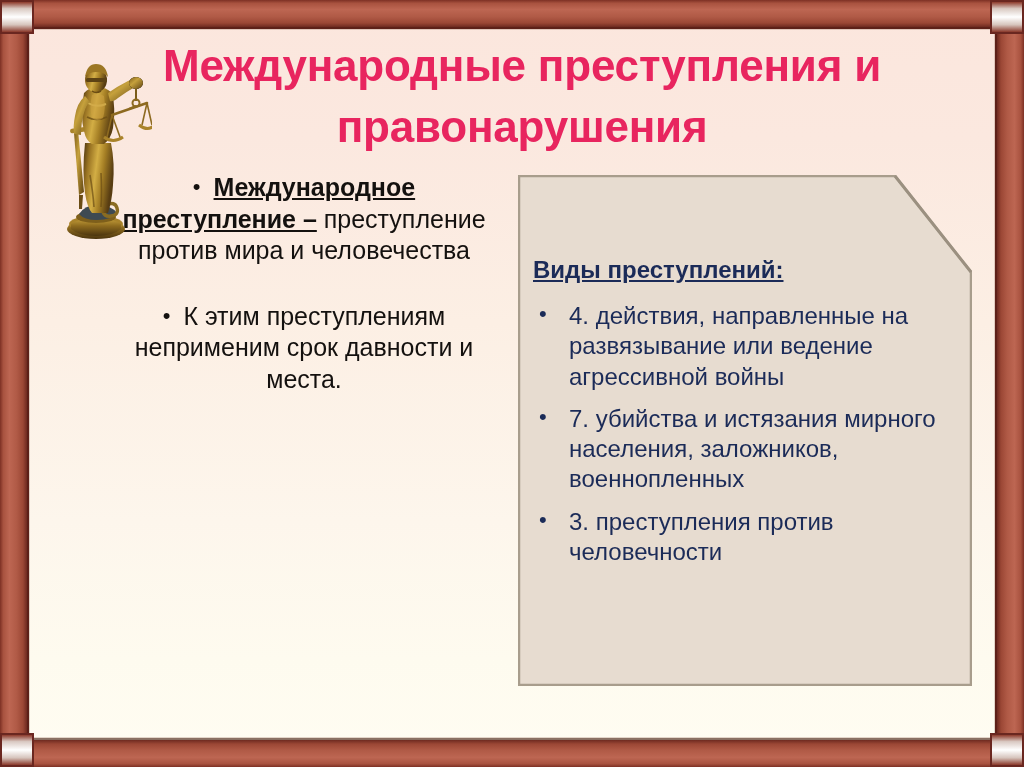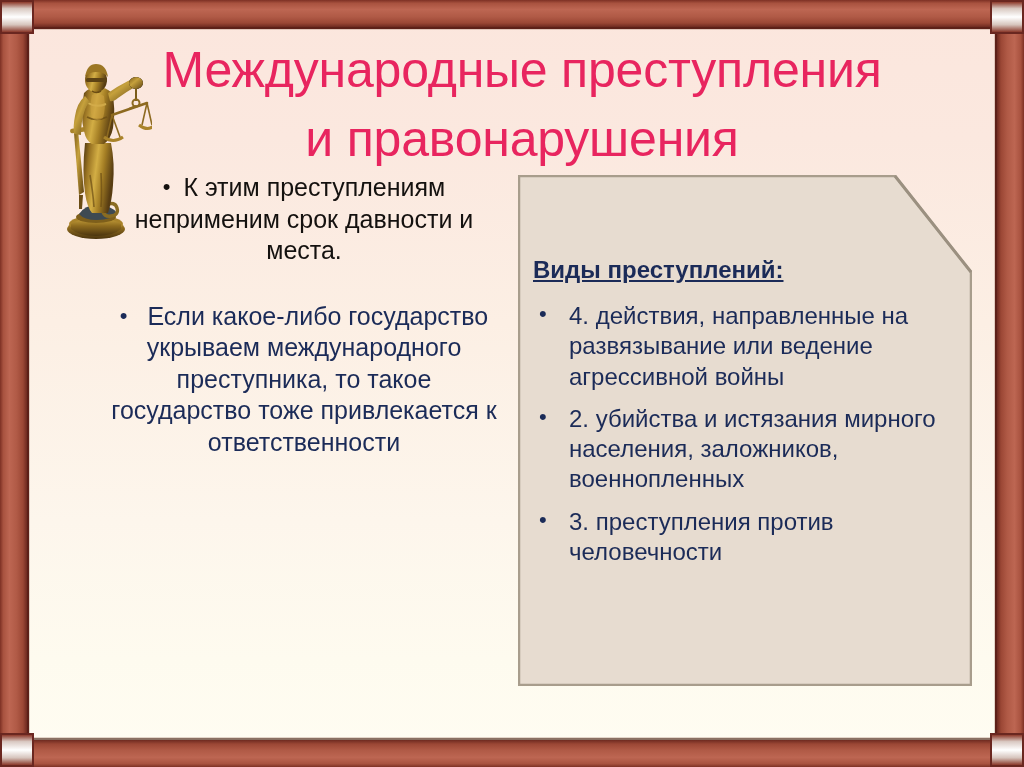--- a/index.html
+++ b/index.html
@@ -78,22 +78,22 @@
   }
 
   
   #title {
     position: absolute;
     left: 152px;
     top: 36px;
     width: 740px;
     z-index: 4;
     text-align: center;
-    font-size: 50px;
-    font-weight: normal;
+    font-size: 44px;
+    font-weight: bold;
     line-height: 1.38;
     color: #e8255f;
     letter-spacing: -0.2px;
   }
 
   
   #statue {
     position: absolute;
     left: 48px;
     top: 33px;
@@ -267,47 +267,47 @@
       <line x1="99" y1="70" x2="94" y2="92" stroke="#8d6a20" stroke-width="1.6"></line>
       <line x1="99" y1="70" x2="104" y2="92" stroke="#8d6a20" stroke-width="1.6"></line>
       <path d="M91 92 q9 7 16 0" fill="none" stroke="#a9832a" stroke-width="3"></path>
     </svg>
   </div>
 
   <div id="title">Международные преступления и правонарушения</div>
 
   <div id="left-col">
 
+    <div class="lblock tx-black">
+      <span class="bullet-dot">•</span><span class="hl-term">Международное преступление –</span><span> преступление против мира и человечества</span>
+    </div>
 
     <div class="lblock tx-black">
       <span class="bullet-dot">•</span><span>К этим преступлениям неприменим срок давности и места.</span>
     </div>
 
-    <div class="lblock tx-navy">
-      <span class="bullet-dot">•</span><span> Если какое-либо государство укрываем международного преступника, то такое государство тоже привлекается к ответственности</span>
-    </div>
 
   </div>
 
   <div id="panel"></div>
   <div id="panel-fold">
     <svg viewBox="0 0 454 511" xmlns="http://www.w3.org/2000/svg">
       <polyline points="1,1 377,1 453,97 453,510 1,510 1,1" fill="none" stroke="#a89d8c" stroke-width="2.5"></polyline>
       <line x1="377" y1="1" x2="453" y2="97" stroke="#9b9080" stroke-width="3"></line>
     </svg>
   </div>
 
   <div id="panel-body">
     <div id="panel-heading">Виды преступлений:</div>
     <ul class="plist">
       <li>
         <span class="pb">•</span><span>4. действия, направленные на развязывание или ведение агрессивной войны</span>
       </li>
       <li>
-        <span class="pb">•</span><span>2. убийства и истязания мирного населения, заложников, военнопленных</span>
+        <span class="pb">•</span><span>7. убийства и истязания мирного населения, заложников, военнопленных</span>
       </li>
       <li>
         <span class="pb">•</span><span>3. преступления против человечности</span>
       </li>
     </ul>
   </div>
 
   <div class="frame-bar frame-top"></div>
   <div class="frame-bar frame-bottom"></div>
   <div class="frame-bar frame-left"></div>

